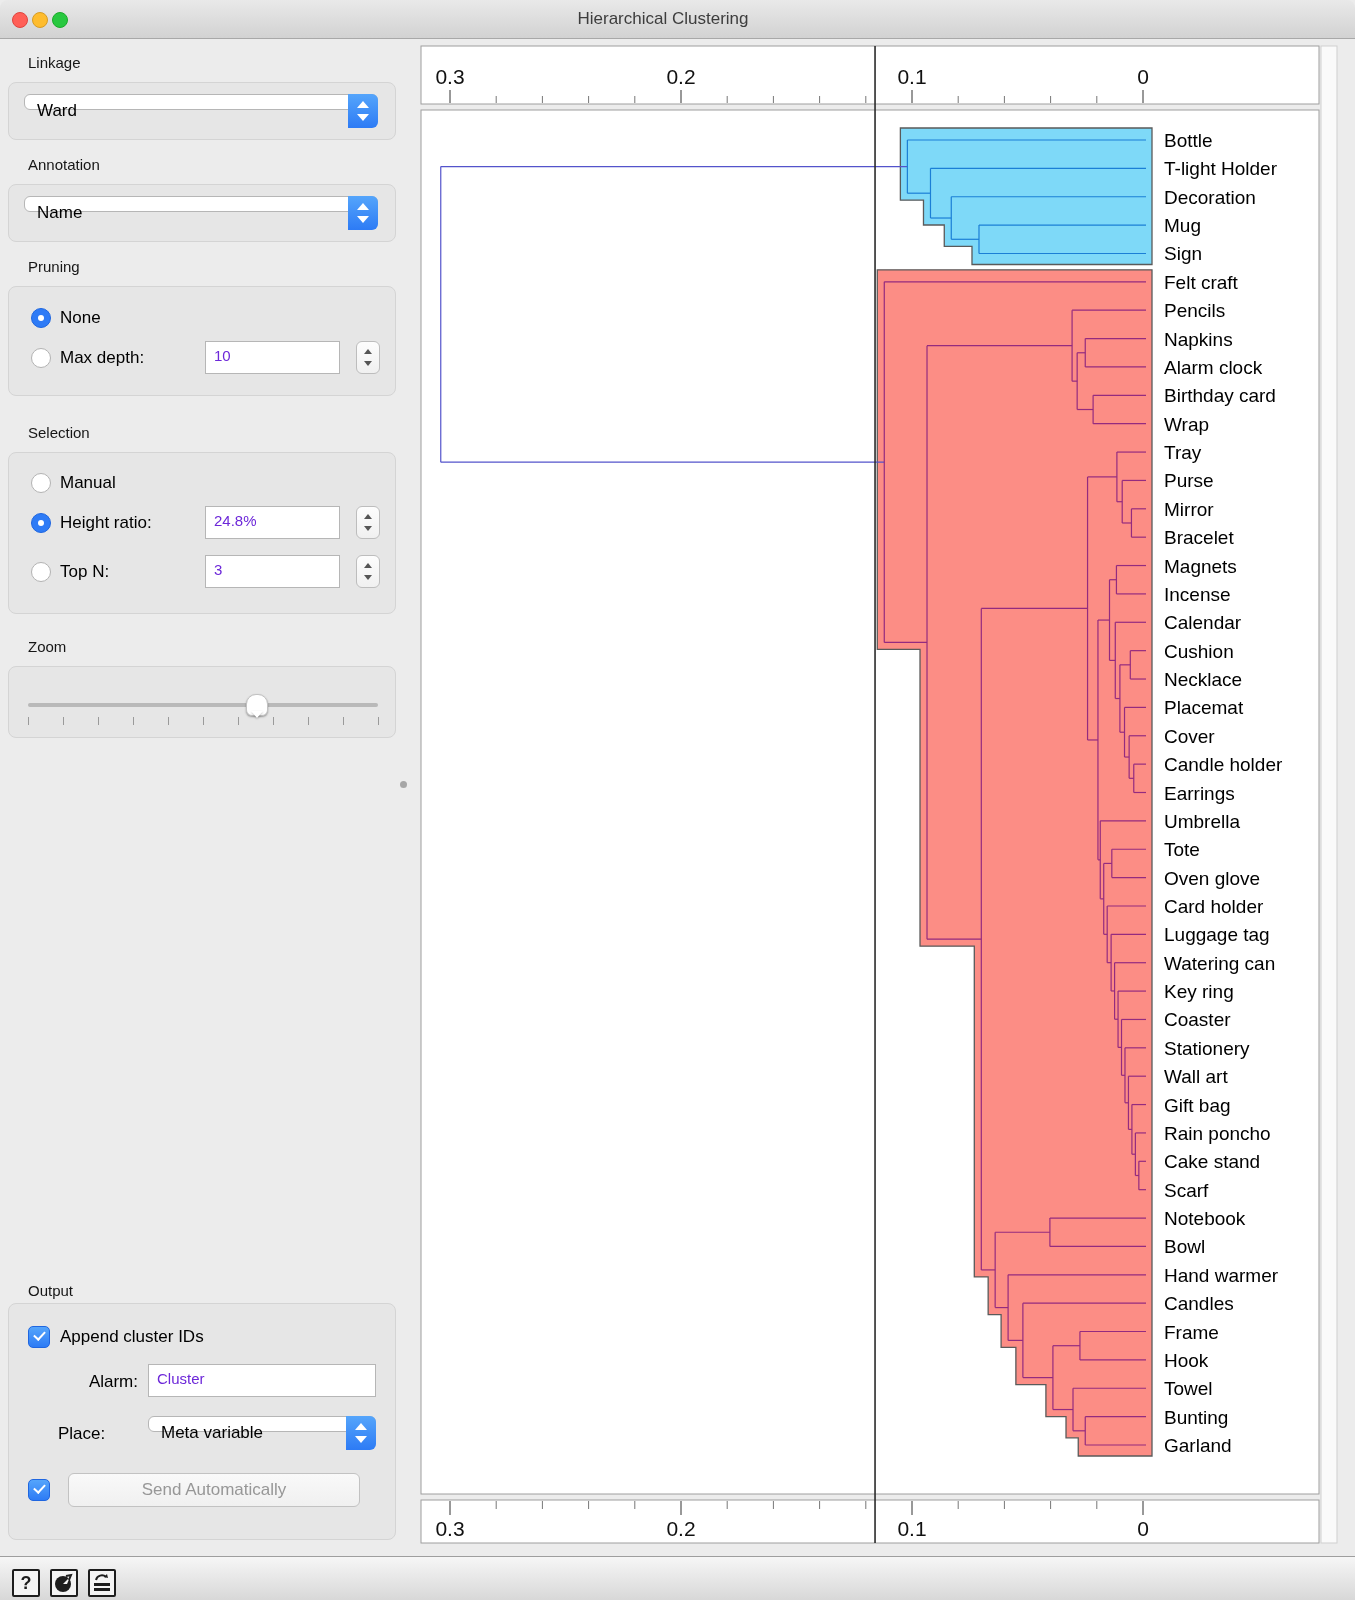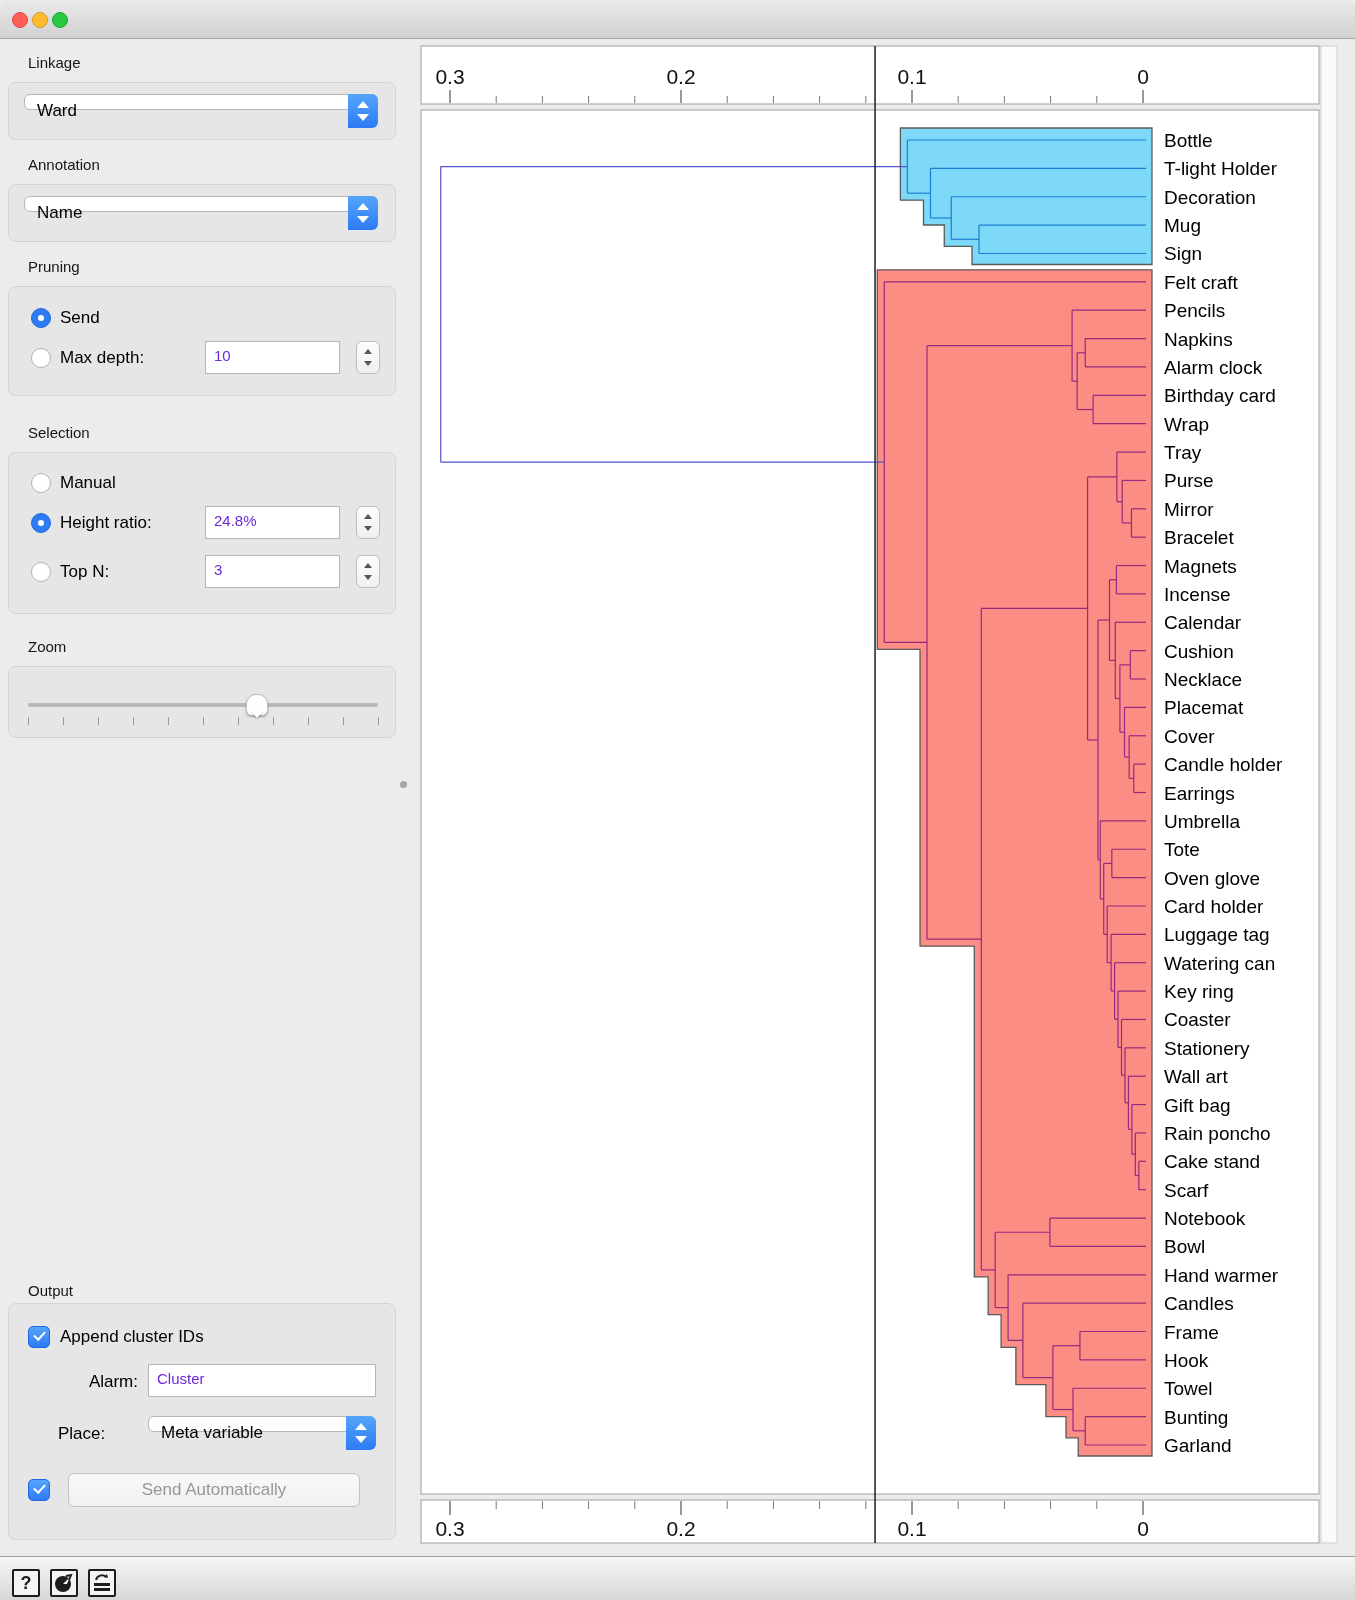--- a/index.html
+++ b/index.html
@@ -75,20 +75,21 @@
   svg text{font-family:"Liberation Sans",sans-serif;}
   #plot-svg{position:absolute;left:0;top:0;}
 </style>
 </head>
 <body>
 
 <div class="titlebar">
   <span class="tl red"></span>
   <span class="tl yellow"></span>
   <span class="tl green"></span>
+  <div class="title">Hierarchical Clustering</div>
 </div>
 
 <div>
 
   <div class="glabel" style="top:54px">Linkage</div>
   <div class="gbox" style="top:82px;height:58px"></div>
   <div class="dropdown" style="left:24px;top:94px;width:354px">
     <span class="dtext">Ward</span>
     <span class="dcap"></span>
   </div>
@@ -96,21 +97,21 @@
   <div class="glabel" style="top:156px">Annotation</div>
   <div class="gbox" style="top:184px;height:58px"></div>
   <div class="dropdown" style="left:24px;top:196px;width:354px">
     <span class="dtext">Name</span>
     <span class="dcap"></span>
   </div>
 
   <div class="glabel" style="top:258px">Pruning</div>
   <div class="gbox" style="top:286px;height:110px"></div>
   <span class="radio on" style="left:31px;top:308px"></span>
-  <span class="ctl-label" style="left:60px;top:308px">Send</span>
+  <span class="ctl-label" style="left:60px;top:308px">None</span>
   <span class="radio" style="left:31px;top:348px"></span>
   <span class="ctl-label" style="left:60px;top:348px">Max depth:</span>
   <div class="field" style="left:205px;top:341px;width:135px;height:33px">10</div>
   <span class="stepper" style="left:356px;top:341px"></span>
 
   <div class="glabel" style="top:424px">Selection</div>
   <div class="gbox" style="top:452px;height:162px"></div>
   <span class="radio" style="left:31px;top:473px"></span>
   <span class="ctl-label" style="left:60px;top:473px">Manual</span>
   <span class="radio on" style="left:31px;top:513px"></span>

